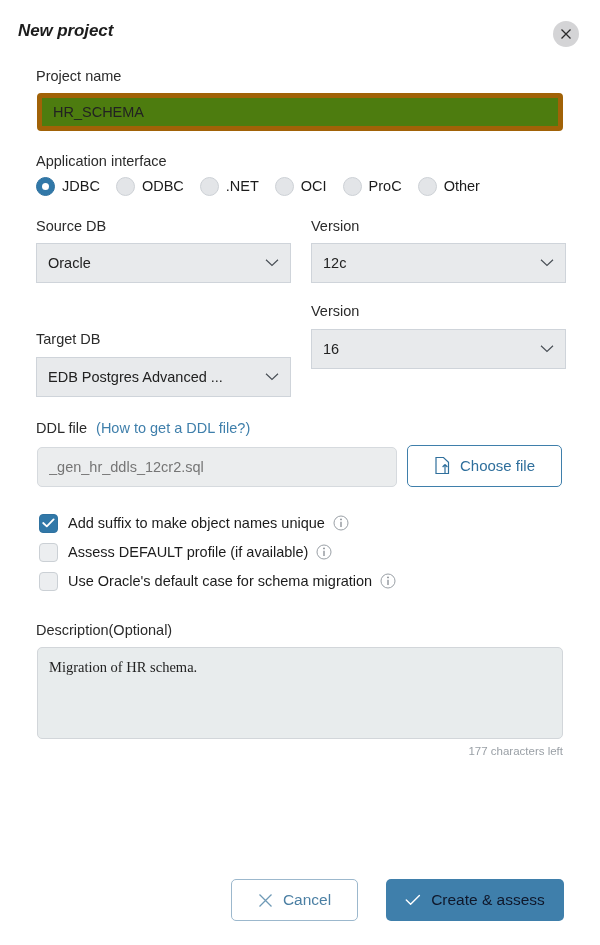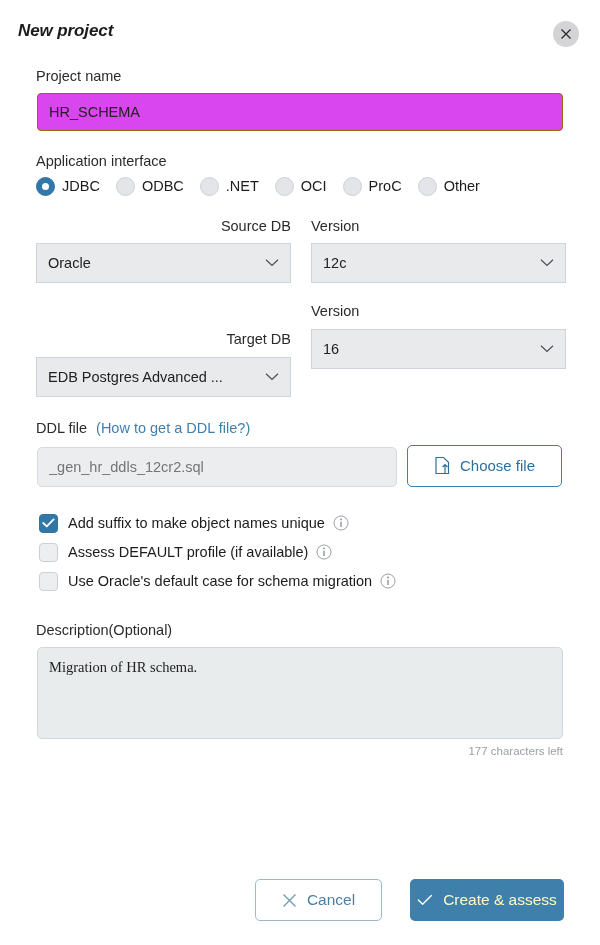--- a/index.html
+++ b/index.html
@@ -69,23 +69,23 @@
     cursor: pointer;
     text-decoration: none;
   }
 
   
   .text-input {
     display: block;
     margin: 8px 0 0 37px;
     width: 526px;
     height: 38px;
-    border: 1px solid #a16207;
+    border: 5px solid #a16207;
     border-radius: 4px;
-    background: #d946ef;
+    background: #4d7c0f;
     font-family: "Liberation Sans", sans-serif;
     font-size: 14.5px;
     color: #222;
     padding: 0 11px;
     outline: none;
   }
 
   .select-wrap {
     position: relative;
     margin-top: 8px;
@@ -112,21 +112,21 @@
     right: 12px; top: 50%;
     transform: translateY(-50%);
     pointer-events: none;
   }
 
   .two-col {
     display: flex;
     padding-left: 36px;
     gap: 20px;
   }
-  .col-left  { width: 255px; text-align: right; }
+  .col-left  { width: 255px; }
   .col-right { width: 255px; }
 
   
   .radio-row {
     display: flex;
     align-items: center;
     padding-left: 36px;
     margin-top: 6px;
   }
   .radio-item {
@@ -279,25 +279,25 @@
     color: #4b7fa3;
     font-family: "Liberation Sans", sans-serif;
     font-size: 15.5px;
     display: flex;
     align-items: center;
     justify-content: center;
     gap: 10px;
     cursor: pointer;
   }
   .btn-primary {
-    width: 154px; height: 42px;
+    width: 178px; height: 42px;
     border: none;
     border-radius: 5px;
     background: #3f7fab;
-    color: #fef9c3;
+    color: #0f172a;
     font-family: "Liberation Sans", sans-serif;
     font-size: 15.5px;
     display: flex;
     align-items: center;
     justify-content: center;
     gap: 10px;
     cursor: pointer;
   }
 </style>
 </head>

